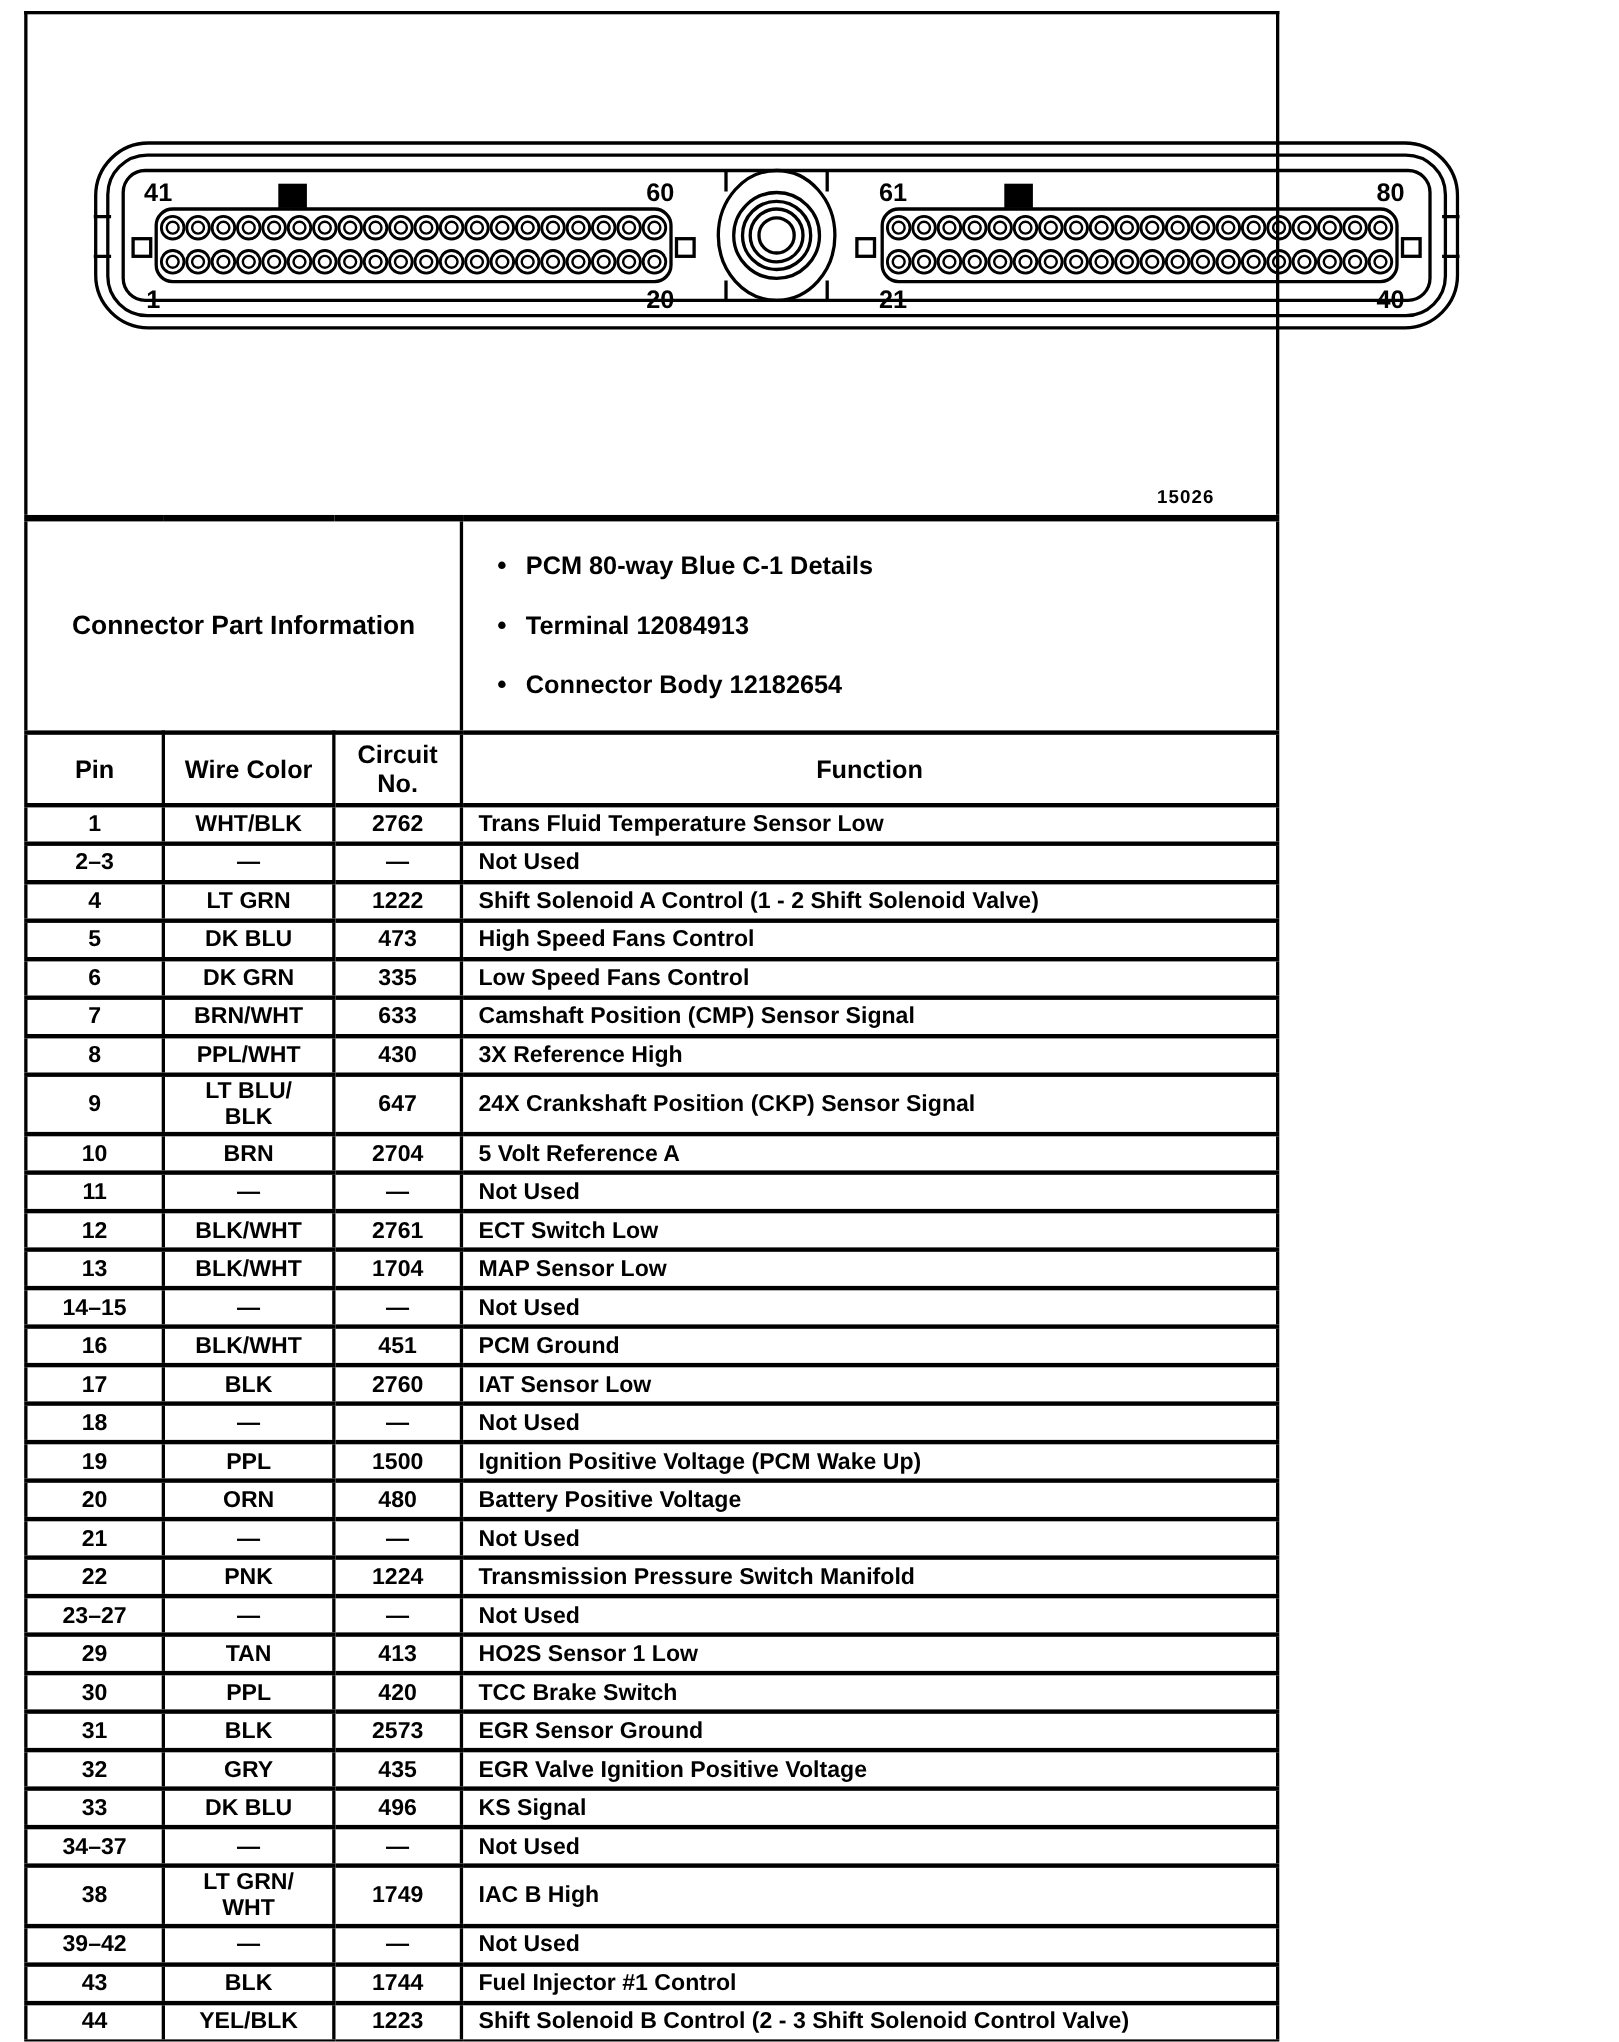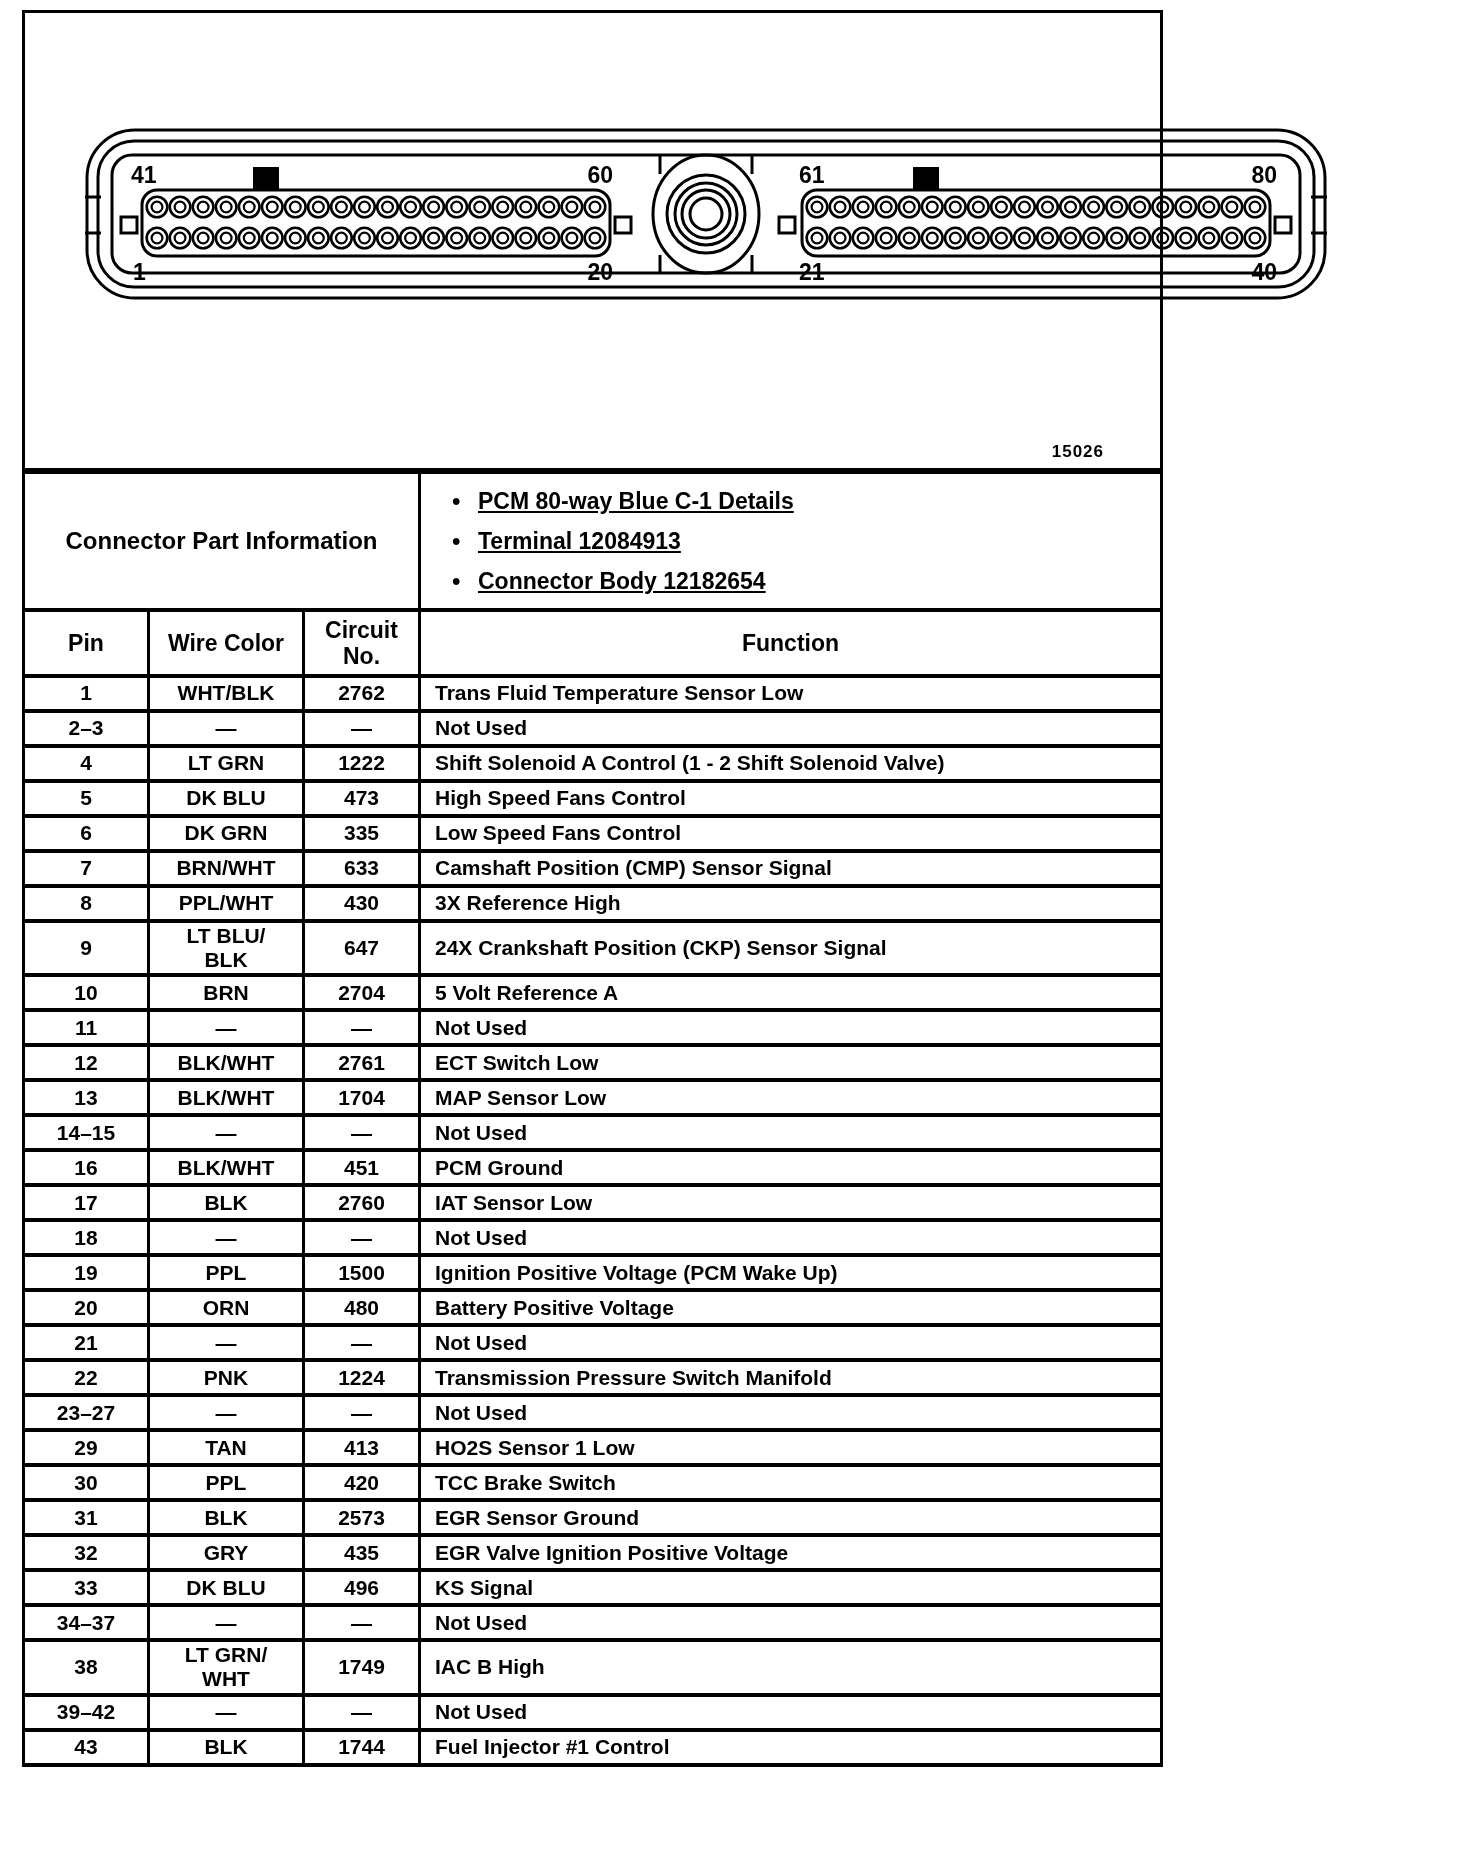--- a/index.html
+++ b/index.html
@@ -24,21 +24,21 @@
   table { width:100%; border-collapse:collapse; table-layout:fixed; }
   th, td {
     border:3px solid #000; border-top-width:4px; border-bottom-width:4px;
     text-align:center; vertical-align:middle; font-weight:700; color:#000;
     overflow:hidden;
   }
   tr.info-row th { border-top-width:6px; height:112px; }
   .info-left { font-size:24px; }
   .info-bullets { text-align:left; }
   .info-bullets ul { list-style:none; margin:0; padding:0 0 0 30px; }
-  .info-bullets li { font-size:23px; margin:12px 0;text-decoration:underline; }
+  .info-bullets li { font-size:23px; margin:26px 0; }
   .info-bullets li::before { content:"•"; display:inline-block; width:26px; font-size:24px; }
   tr.cols th { font-size:23px; height:58px; line-height:1.15; padding:2px 6px; }
   td { font-size:21px; height:29px; padding:1px 4px; line-height:1.15; }
   td.fn { text-align:left; padding-left:14px; }
   td.wc { white-space:pre-line;margin-top:24px; }
 </style>
 </head>
 <body>
 
 <div class="frame">
@@ -454,16 +454,22 @@
           <td class="wc">—</td>
           <td>—</td>
           <td class="fn">Not Used</td>
         </tr>
         <tr>
           <td>43</td>
           <td class="wc">BLK</td>
           <td>1744</td>
           <td class="fn">Fuel Injector #1 Control</td>
         </tr>
+        <tr>
+          <td>44</td>
+          <td class="wc">YEL/BLK</td>
+          <td>1223</td>
+          <td class="fn">Shift Solenoid B Control (2 - 3 Shift Solenoid Control Valve)</td>
+        </tr>
       </tbody>
   </table>
 
 </div>
 
 </body></html>

